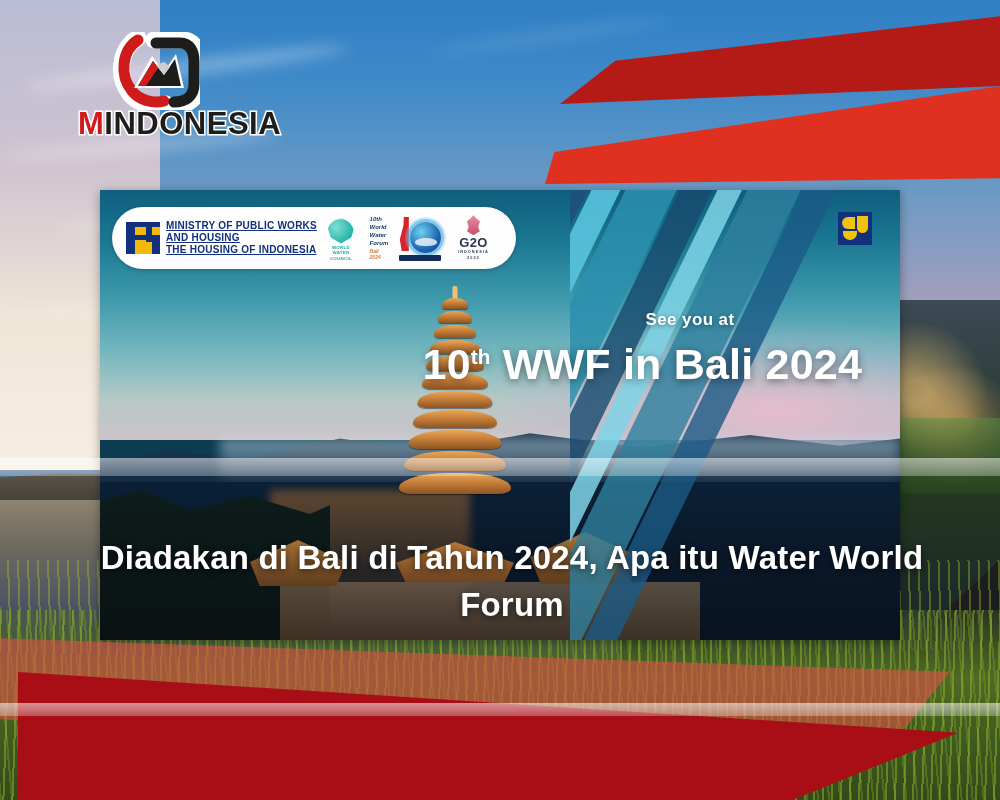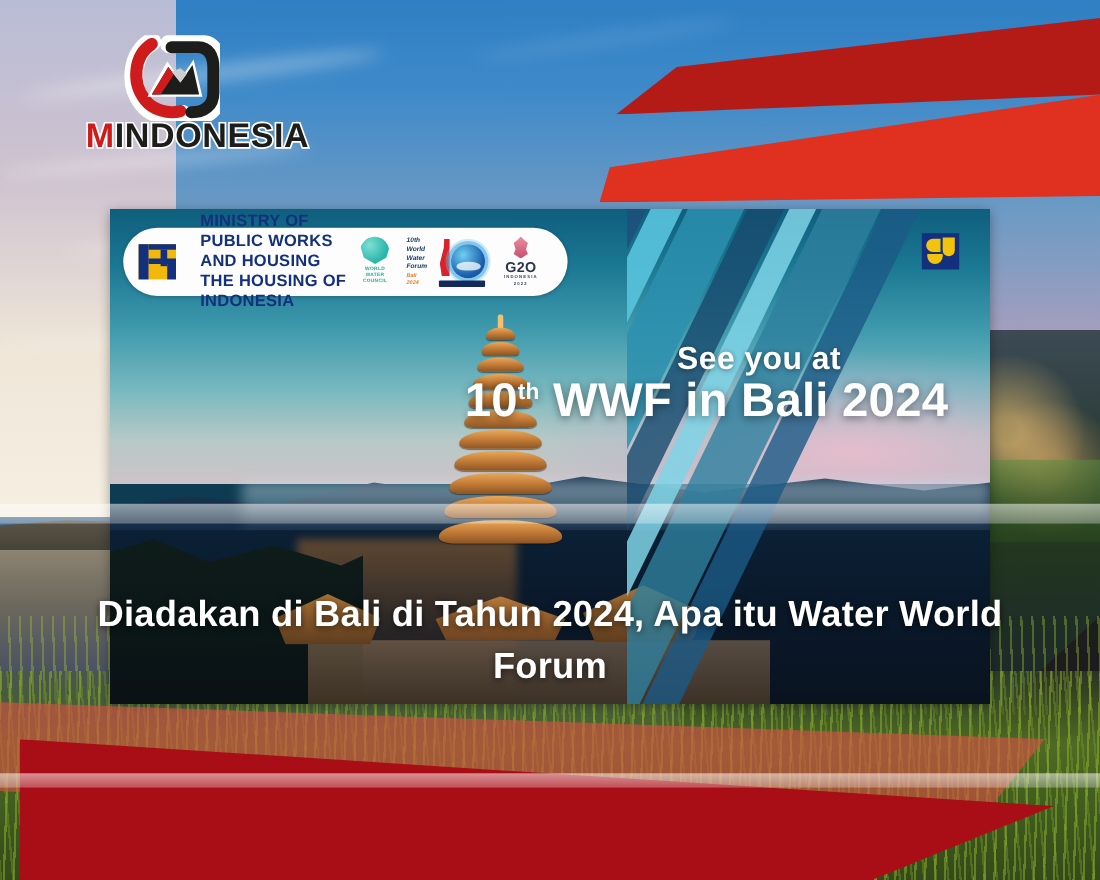--- a/index.html
+++ b/index.html
@@ -213,24 +213,24 @@
     width:34px;height:32px;margin-left:14px;flex:none;position:relative;
     background:#f2b90c;
   }
   .pu-mini i{position:absolute;background:#13307e;display:block;}
   .pu-mini .p1{left:0;top:0;width:9px;height:32px;}
   .pu-mini .p2{left:9px;top:0;width:25px;height:5px;}
   .pu-mini .p3{left:20px;top:5px;width:6px;height:15px;}
   .pu-mini .p4{left:9px;top:13px;width:25px;height:5px;}
   .pu-mini .p5{left:26px;top:18px;width:8px;height:14px;}
   .ministry-txt{
-    margin-left:22px;color:#13307e;font-weight:700;line-height:1.22;
-    font-size:15px;letter-spacing:.25px;
-  }
-  .bn-pill-logos{margin-left:auto;display:flex;align-items:flex-start;gap:9px;margin-right:20px;}
+    margin-left:6px;color:#13307e;font-weight:700;line-height:1.22;
+    font-size:10px;letter-spacing:.25px;text-decoration:underline;
+  }
+  .bn-pill-logos{margin-left:auto;display:flex;align-items:flex-end;gap:9px;margin-right:20px;}
 
   
   .wwc{width:40px;text-align:center;}
   .wwc-drop{
     width:27px;height:25px;margin:0 auto;
     background:radial-gradient(circle at 34% 32%,#7fdfd4,#22b3a8 70%);
     border-radius:50% 50% 46% 46%/58% 58% 42% 42%;
     clip-path:polygon(50% 0,78% 6%,100% 34%,88% 76%,50% 100%,12% 76%,0 34%,22% 6%);
     position:relative;
   }
@@ -278,36 +278,37 @@
     position:absolute;right:28px;top:22px;width:34px;height:33px;background:#13307e;
   }
   .pu-corner i{position:absolute;background:#f2c30c;display:block;}
   .pu-corner .q1{left:4px;top:5px;width:13px;height:12px;border-radius:13px 0 0 13px;}
   .pu-corner .q2{left:19px;top:4px;width:11px;height:17px;border-radius:0 0 11px 11px;}
   .pu-corner .q3{left:5px;top:19px;width:14px;height:9px;border-radius:0 0 14px 14px;}
 
   
   .bn-see{
     position:absolute;left:420px;top:120px;width:340px;text-align:center;
-    color:#fff;font-size:29px;font-weight:800;letter-spacing:.4px;
+    color:#fff;font-size:17px;font-weight:800;letter-spacing:.4px;
     text-shadow:0 1px 5px rgba(0,0,0,.45);
   }
   .bn-head{
     position:absolute;left:262px;top:150px;width:500px;text-align:right;
     color:#fff;font-size:43px;font-weight:900;letter-spacing:.2px;white-space:nowrap;
     text-shadow:0 2px 8px rgba(0,0,0,.45);
   }
   .bn-head sup{font-size:.48em;vertical-align:super;font-weight:900;}
 
   
   .article-title{
     position:absolute;left:60px;top:535px;width:880px;text-align:center;
     color:#fff;font-size:33px;font-weight:700;line-height:1.42;
     letter-spacing:.2px;
     text-shadow:0 2px 7px rgba(0,0,0,.6);
+    padding-left:12px;
   }
 </style>
 </head>
 <body>
 
 <div id="stage">
 
   <div class="bg-layer">
     <div class="bg-sky"></div>
     <div class="bg-dawn-left"></div>

